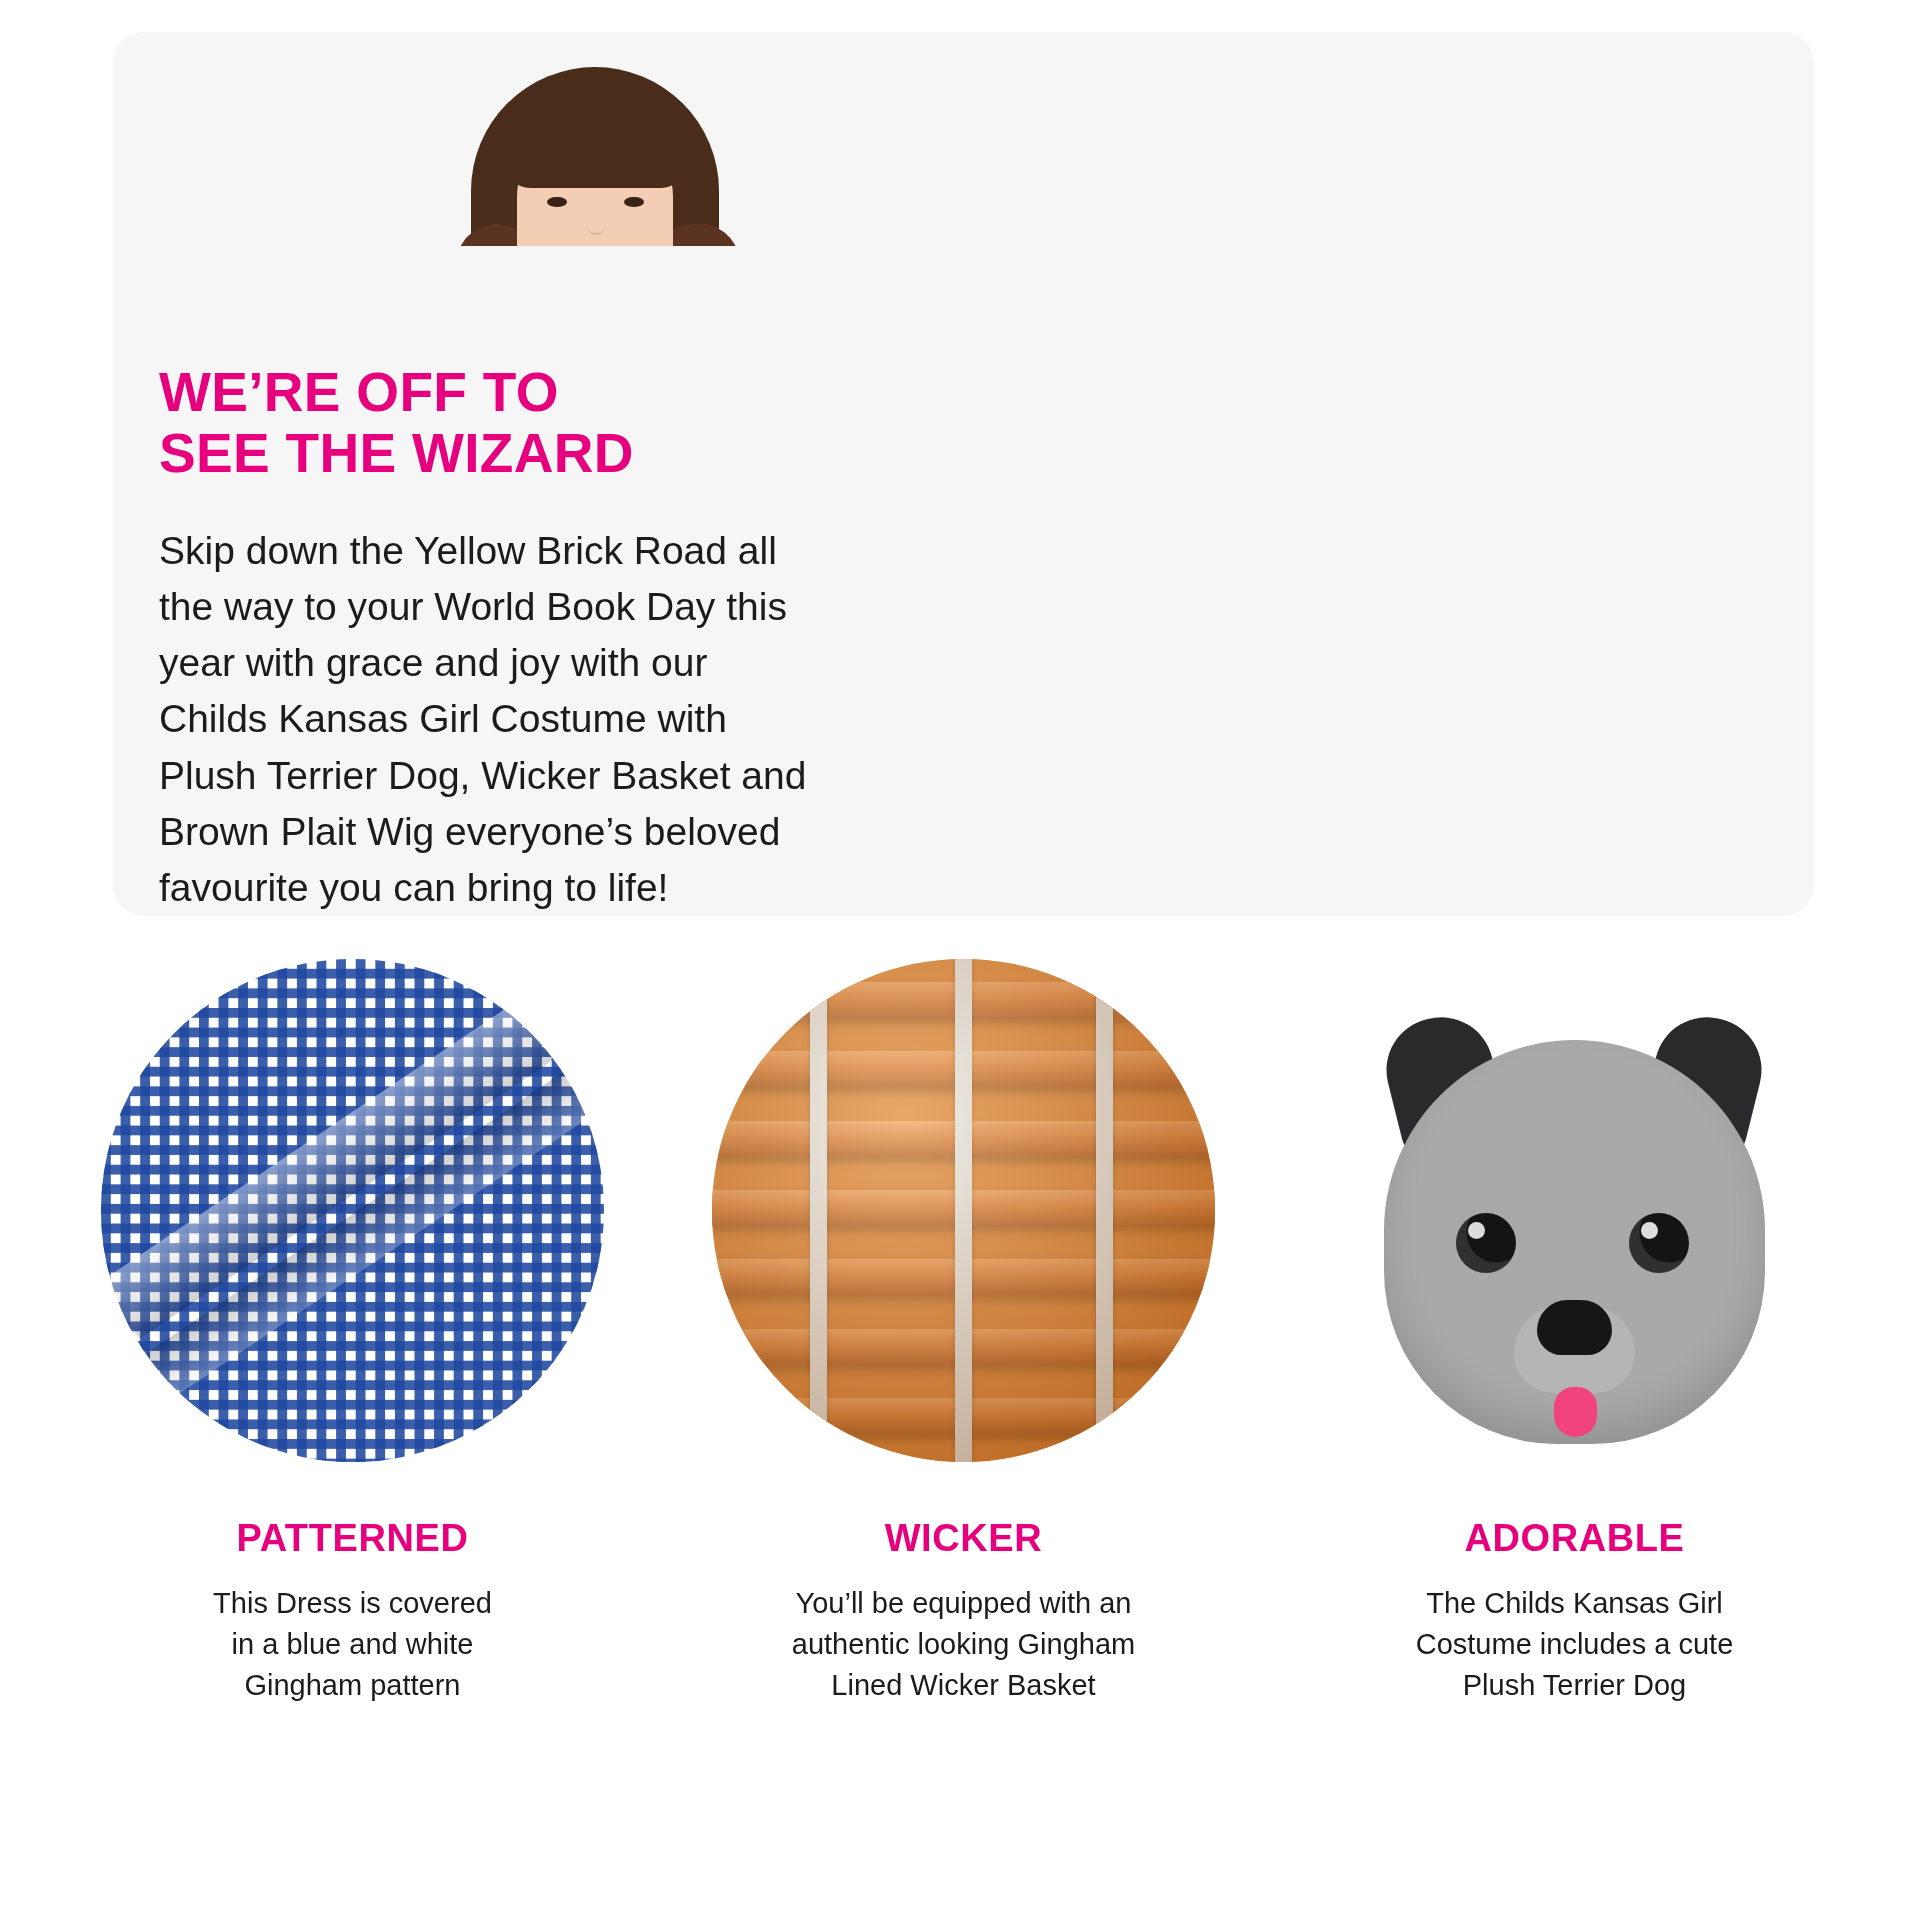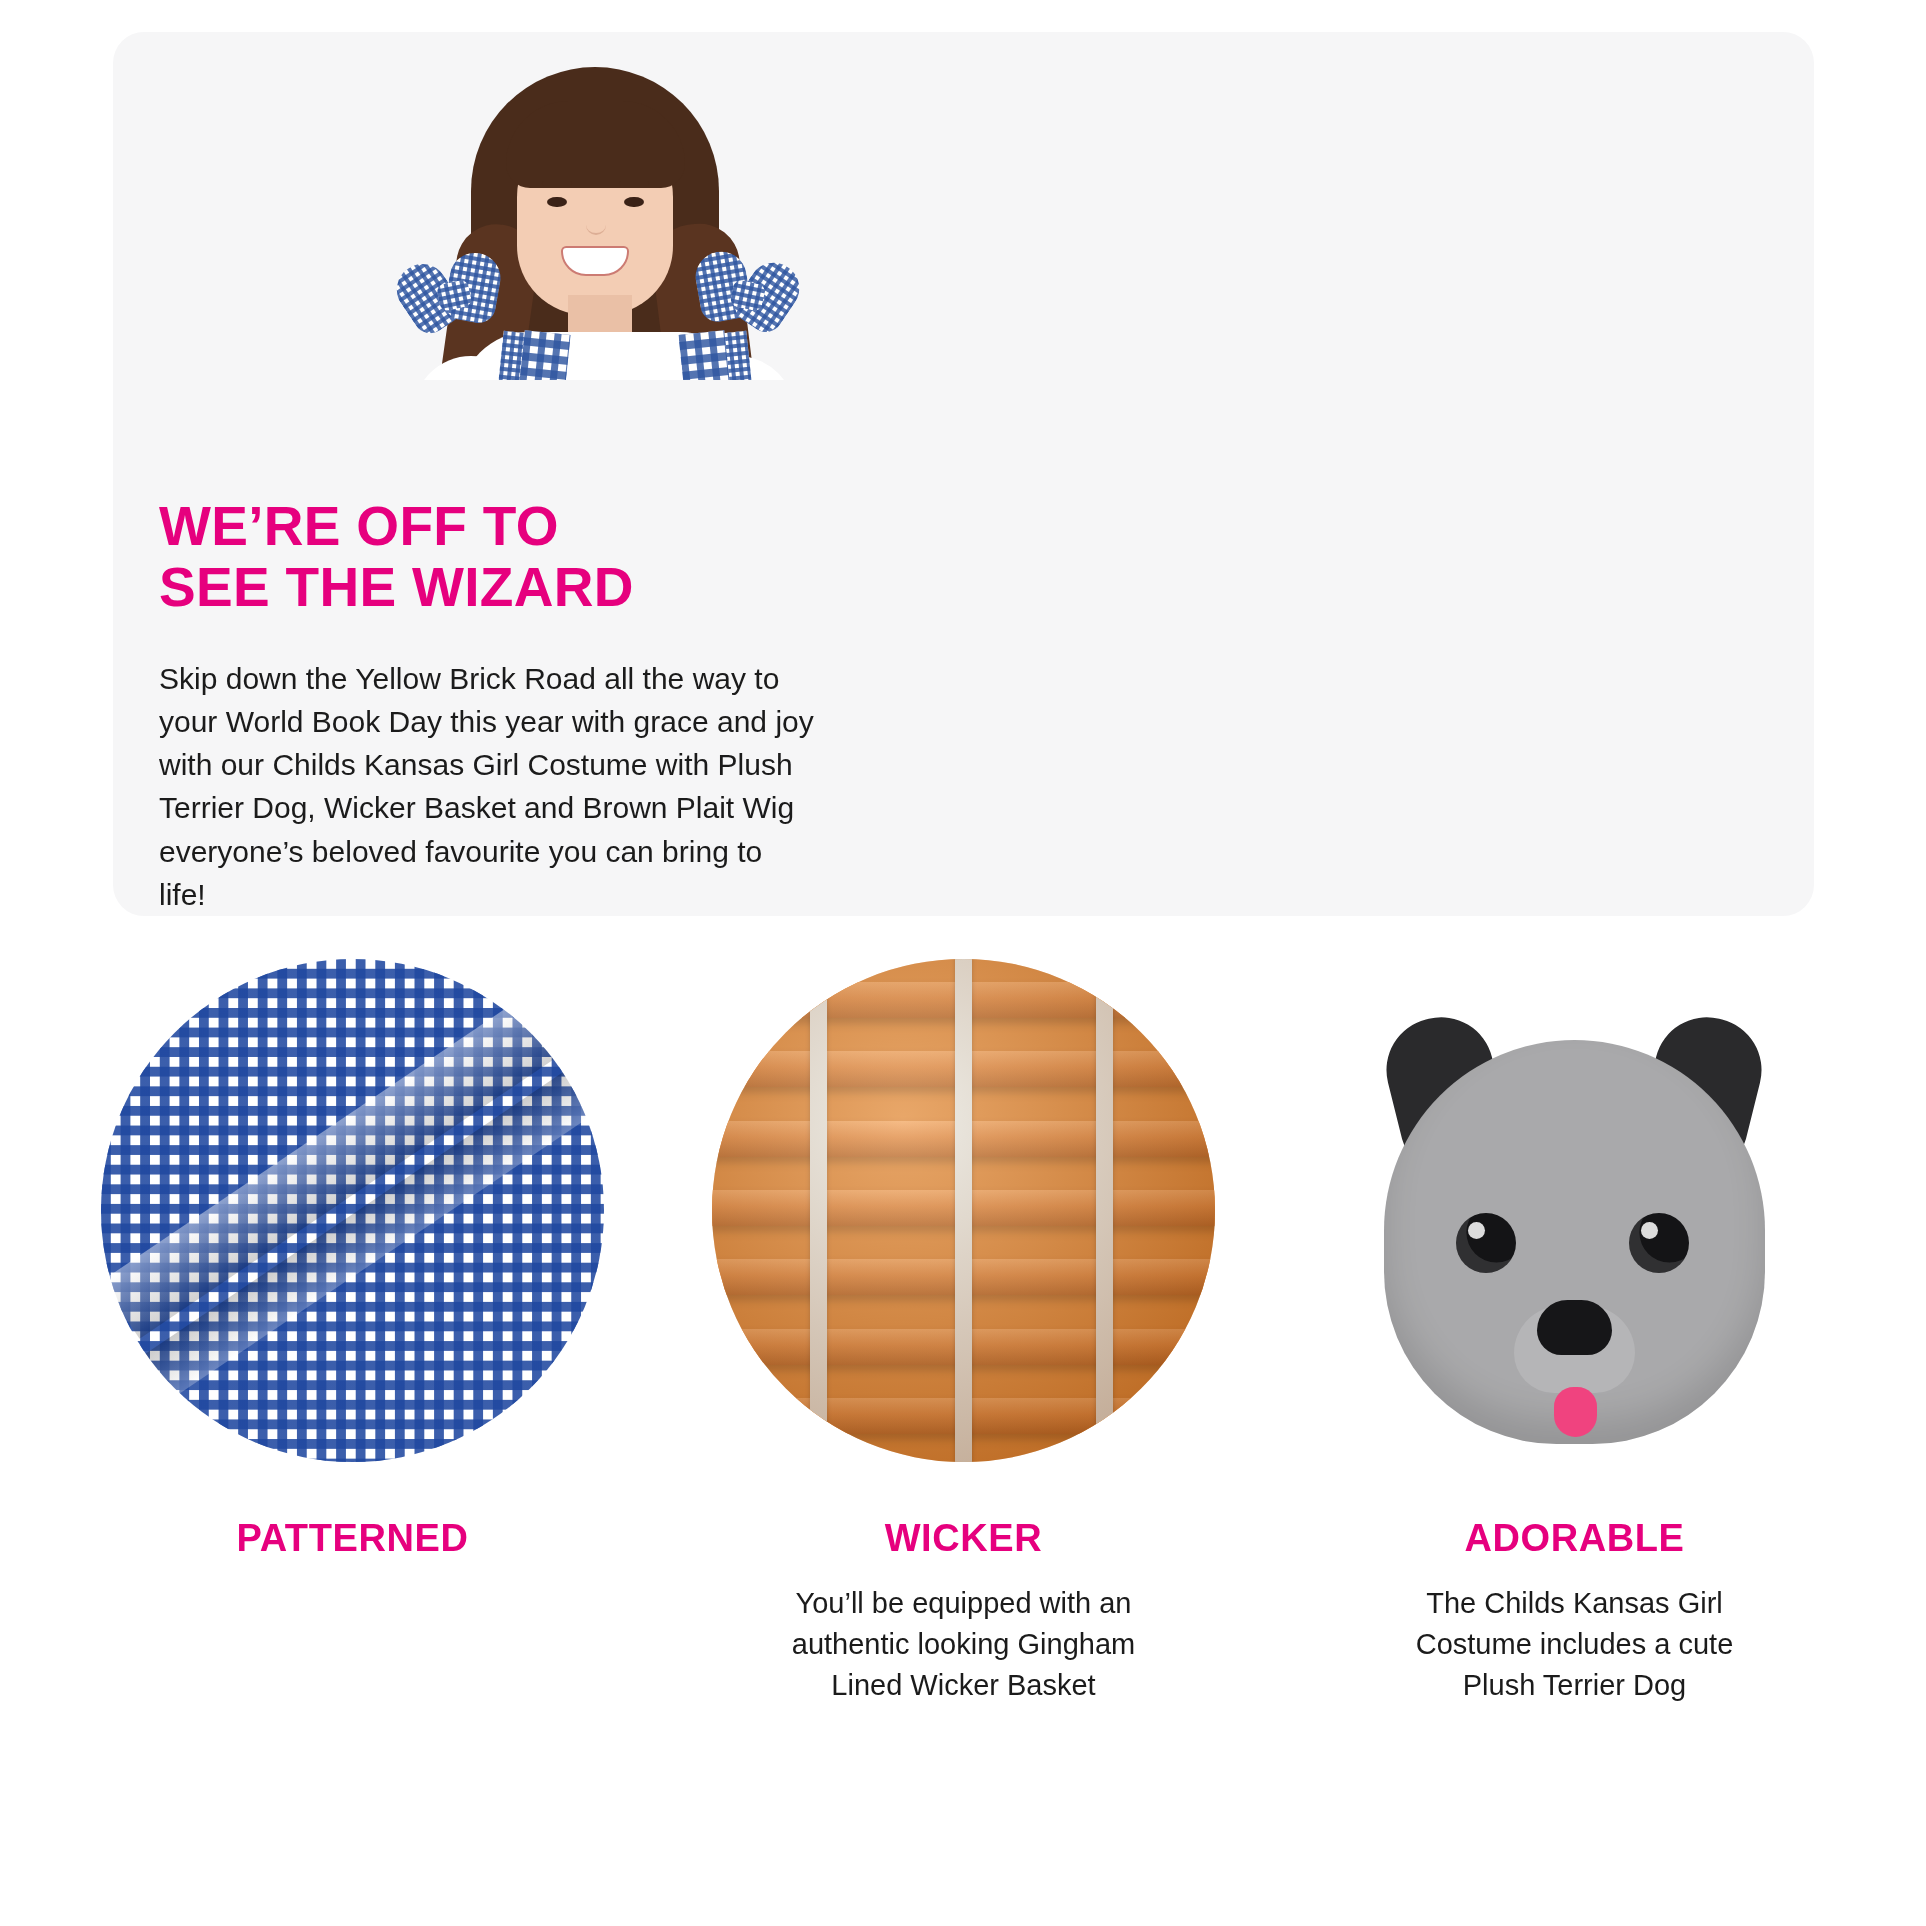--- a/index.html
+++ b/index.html
@@ -250,21 +250,21 @@
   .hero-title {
     color: #e6007e;
     font-size: 55px;
     line-height: 1.12;
     font-weight: bold;
     letter-spacing: 0.3px;
     margin-bottom: 38px;
   }
   .hero-body {
     color: #1b1b1b;
-    font-size: 30px;
+    font-size: 39px;
     line-height: 1.44;
     font-weight: 400;
   }
 
   
   .features {
     position: absolute;
     left: 58px;
     top: 959px;
     width: 1811px;
@@ -482,20 +482,23 @@
   <section class="features">
 
     <div class="feature">
       <div class="feature-circle">
         <div class="swatch-gingham">
           <div class="fold"></div>
           <div class="fold2"></div>
         </div>
       </div>
       <div class="feature-title">PATTERNED</div>
+      <div class="feature-text" style="white-space: pre-line;">This Dress is covered
+in a blue and white
+Gingham pattern</div>
     </div>
 
     <div class="feature">
       <div class="feature-circle">
         <div class="swatch-wicker">
           <div class="weave-row" style="top:23px"></div>
           <div class="weave-row" style="top:92px"></div>
           <div class="weave-row" style="top:162px"></div>
           <div class="weave-row" style="top:231px"></div>
           <div class="weave-row" style="top:300px"></div>

